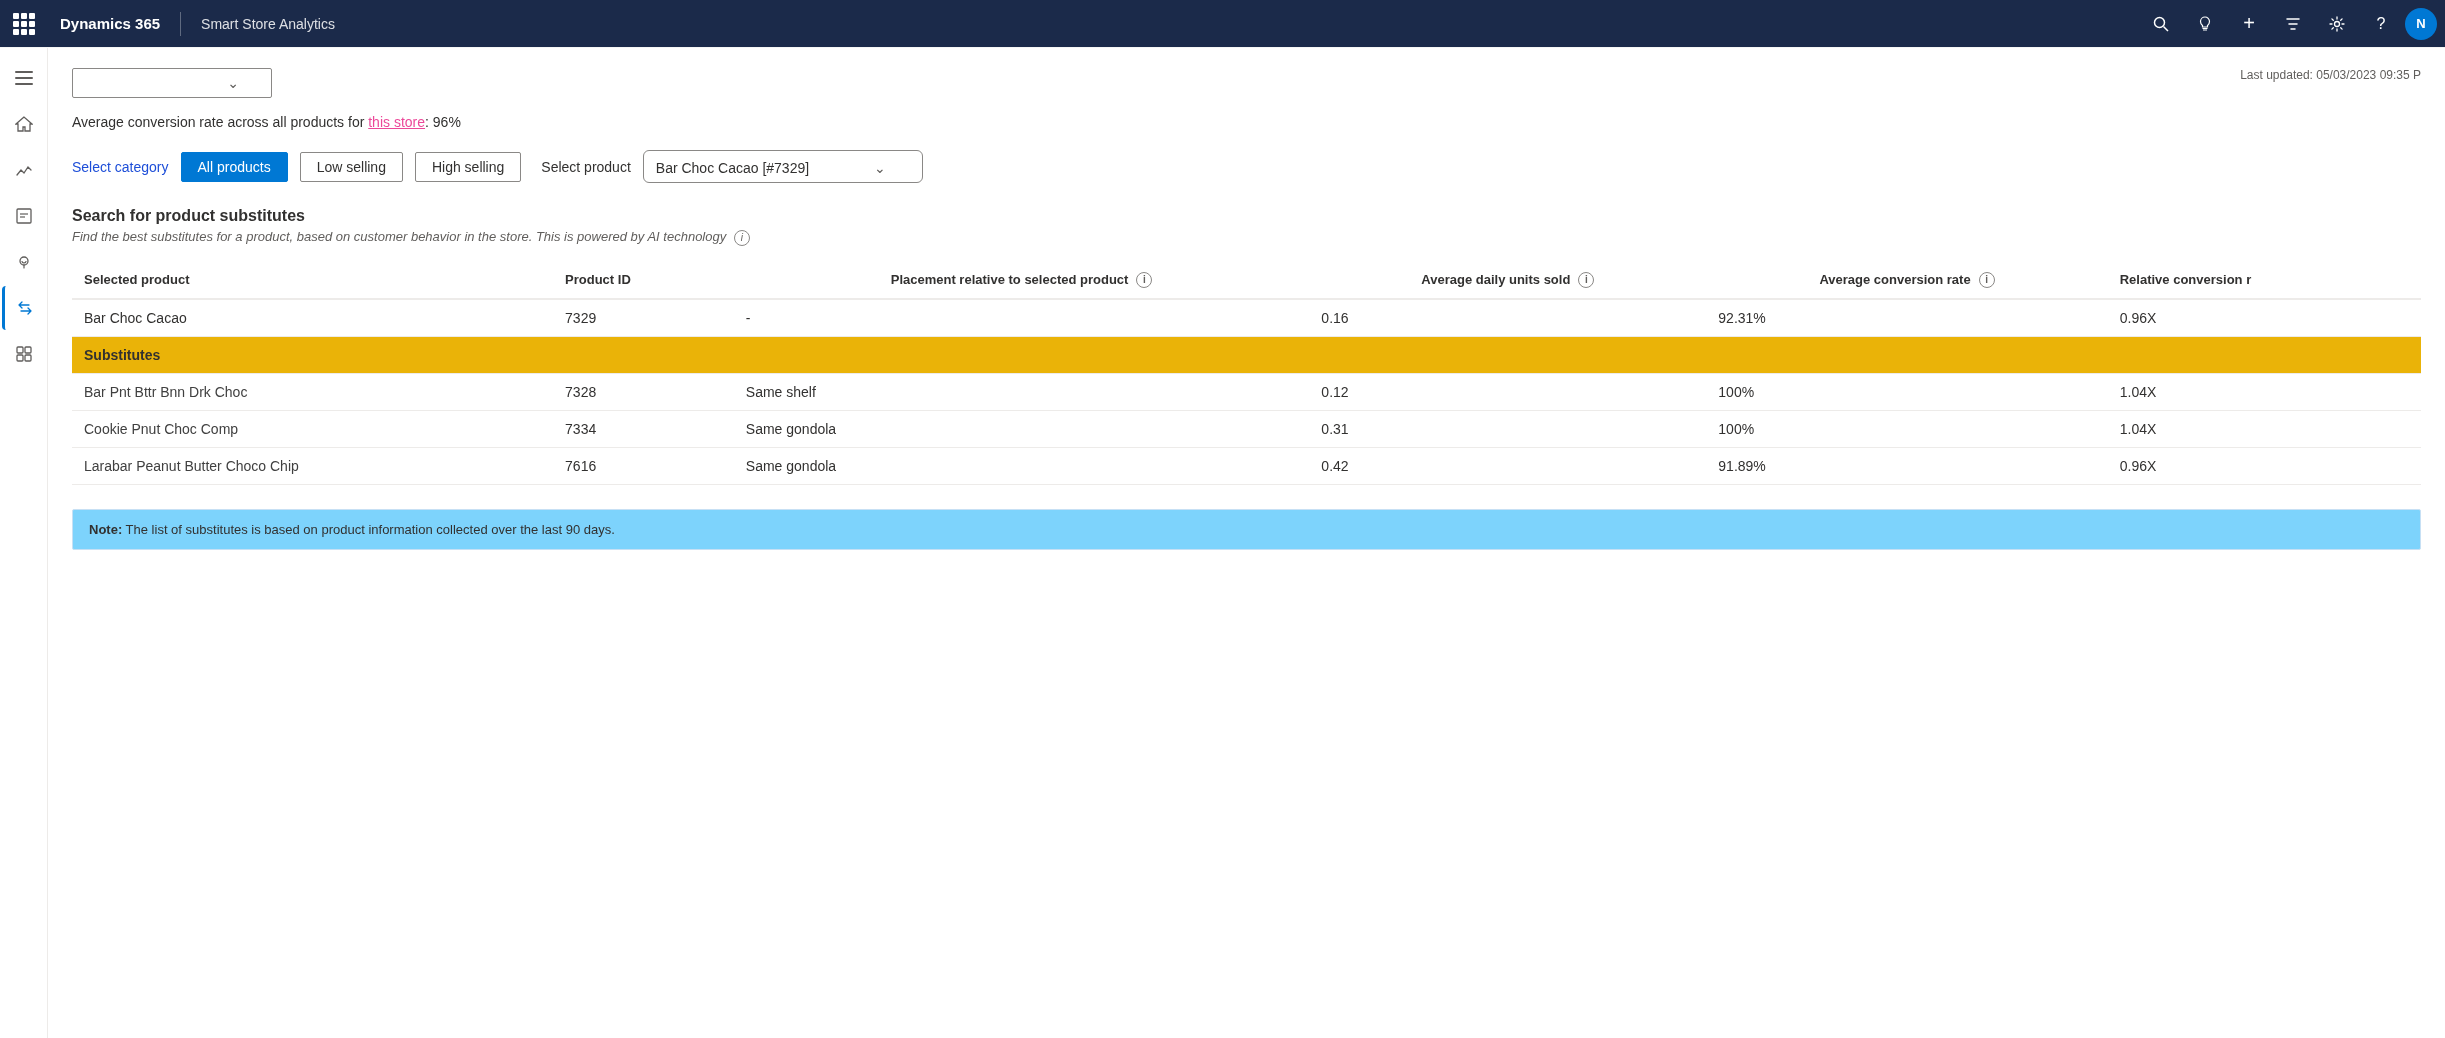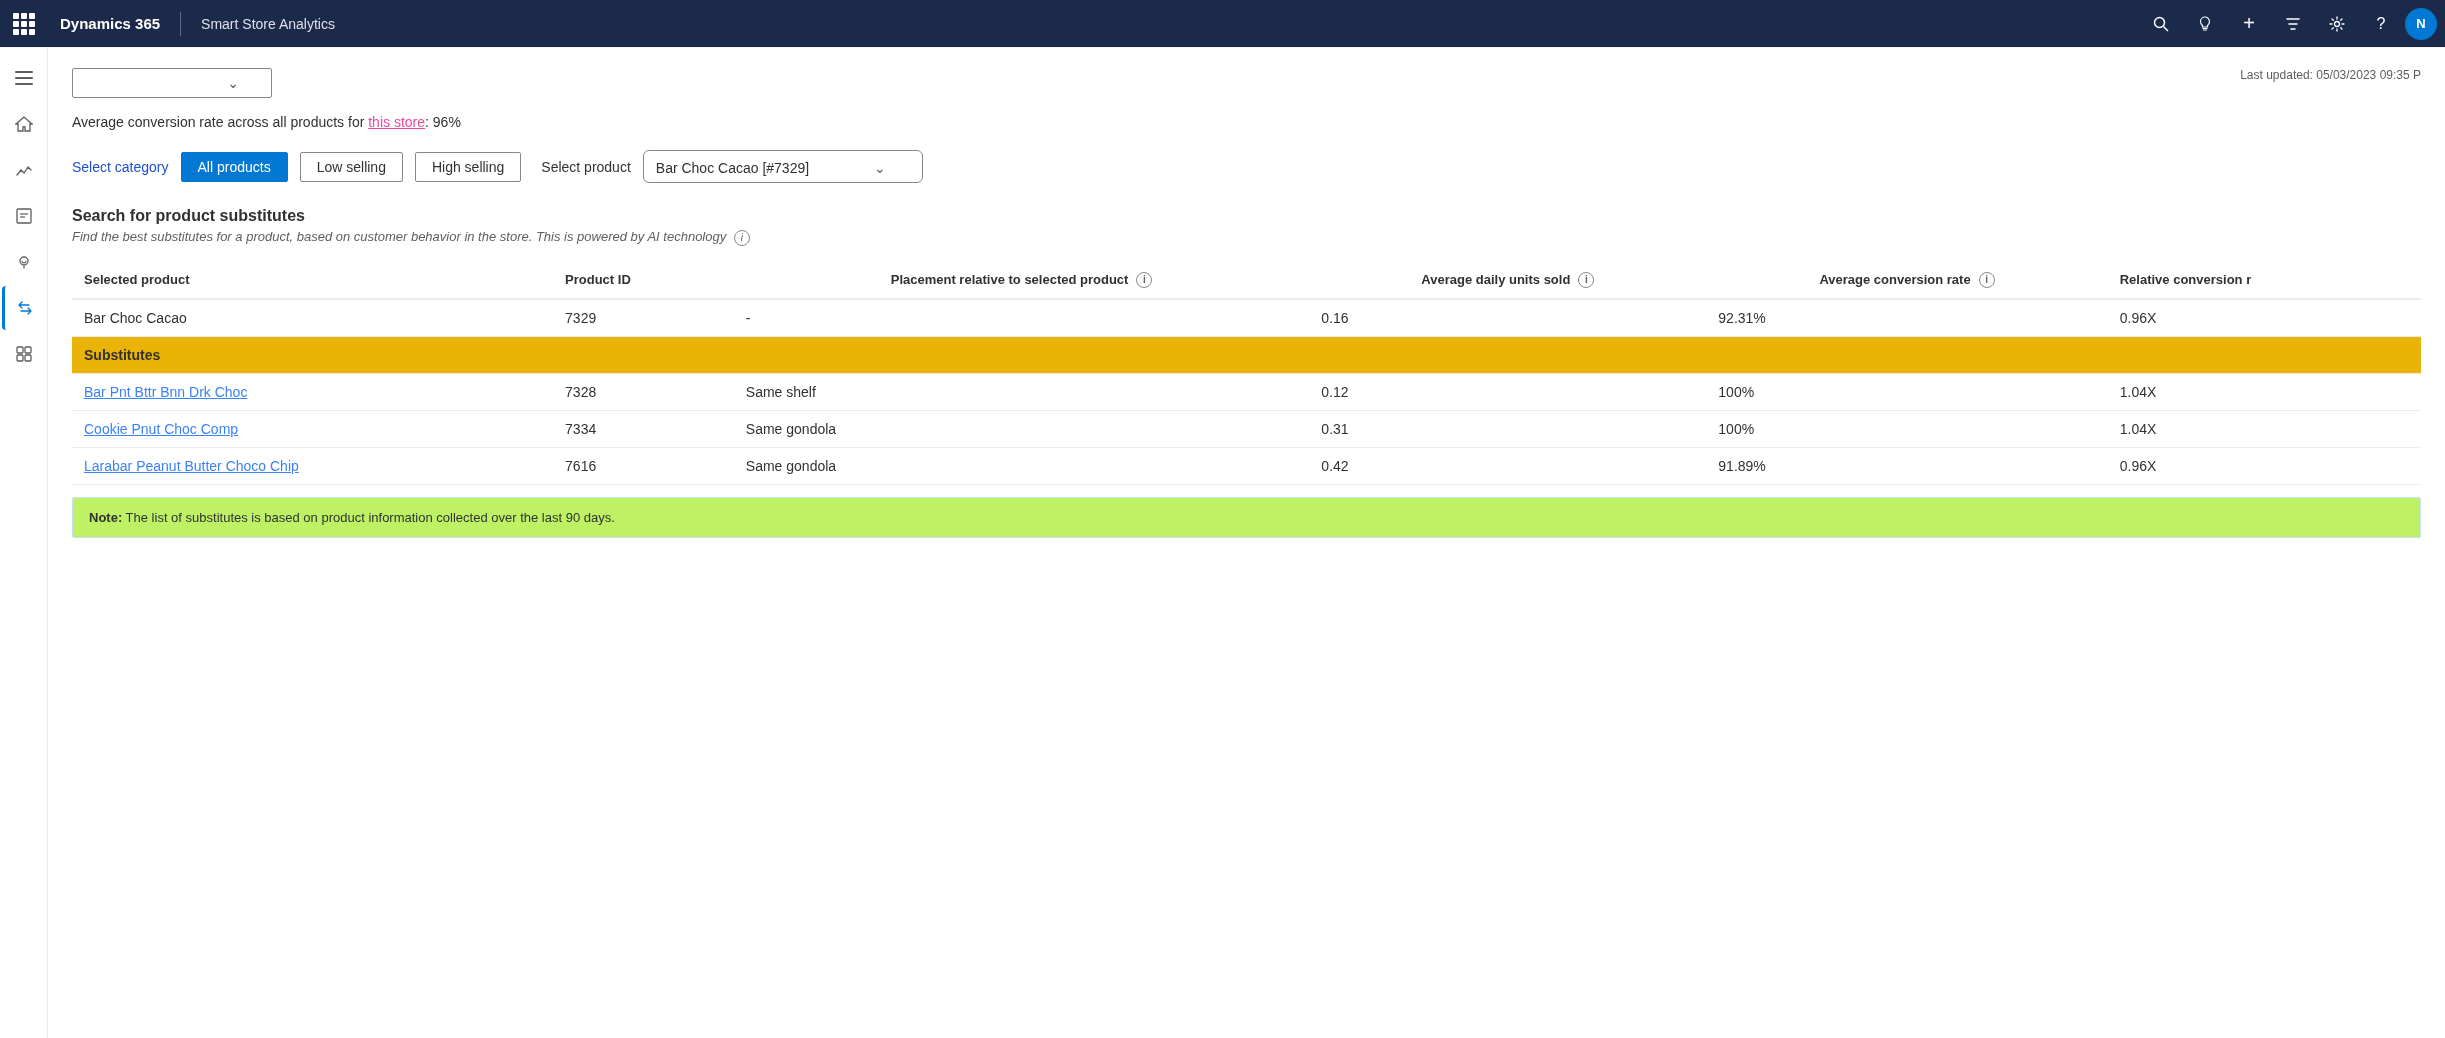--- a/index.html
+++ b/index.html
@@ -75,27 +75,27 @@
 
     
     .data-table { width: 100%; border-collapse: collapse; margin-top: 8px; }
     .data-table th {
       text-align: left; font-size: 13px; font-weight: 600; color: #323130;
       padding: 10px 12px; border-bottom: 2px solid #edebe9;
       background: white; white-space: nowrap;
     }
     .data-table td { padding: 10px 12px; border-bottom: 1px solid #edebe9; font-size: 14px; color: #323130; }
     .data-table .section-header td { font-weight: 600; font-size: 14px; background: #eab308; }
-    .data-table .link-cell { color: #3b82f6; cursor: pointer; text-decoration: underline; }
+    .data-table .link-cell { color: #404040; cursor: pointer; }
     .numeric-cell { color: #0078d4; }
 
     
     .note-box {
-      background: #bef264; border: 1px solid #c7e0f4; border-radius: 2px;
-      padding: 12px 16px; margin-top: 12px; font-size: 13px; color: #323130;
+      background: #7dd3fc; border: 1px solid #c7e0f4; border-radius: 2px;
+      padding: 12px 16px; margin-top: 24px; font-size: 13px; color: #323130;
     }
     .note-box .note-label { font-weight: 600; }
 
     
     .waffle-grid { display: grid; grid-template-columns: repeat(3,6px); gap: 2px; }
     .waffle-dot { width: 6px; height: 6px; background: white; border-radius: 1px; }
 
     .header-with-icon { display: flex; align-items: center; gap: 4px; justify-content: center; }
   </style>
 </head>

